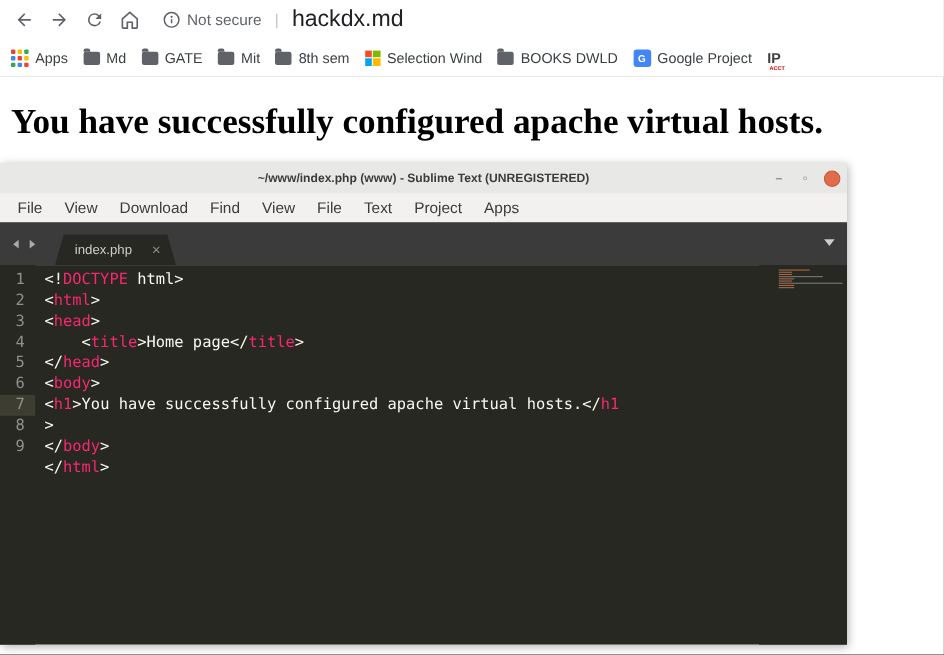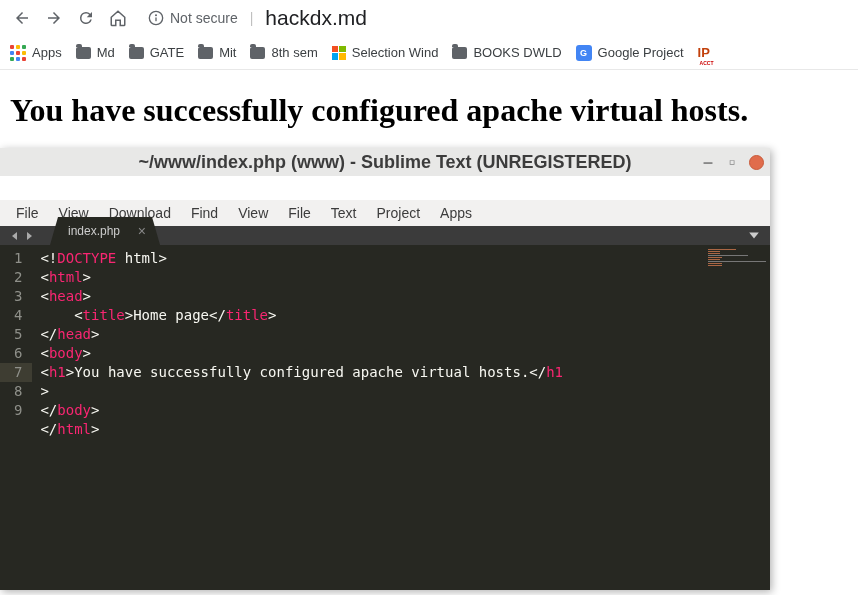--- a/index.html
+++ b/index.html
@@ -20,38 +20,38 @@
     .apps-label { color: #3c4043; font-size: 13px; }
     .bookmark-item { display: flex; align-items: center; gap: 6px; color: #3c4043; font-size: 13px; white-space: nowrap; cursor: pointer; }
     .folder-icon { width: 15px; height: 12px; background: #5f6368; border-radius: 2px; position: relative; }
     .folder-icon::before { content: ''; position: absolute; top: -3px; left: 0; width: 6px; height: 3px; background: #5f6368; border-radius: 2px 2px 0 0; }
     .win-icon { display: grid; grid-template-columns: 1fr 1fr; grid-template-rows: 1fr 1fr; width: 14px; height: 14px; gap: 1px; }
     .win-icon span:nth-child(1) { background: #f25022; }
     .win-icon span:nth-child(2) { background: #7fba00; }
     .win-icon span:nth-child(3) { background: #00a4ef; }
     .win-icon span:nth-child(4) { background: #ffb900; }
     .gt-icon { width: 16px; height: 16px; background: #4285f4; border-radius: 3px; display: flex; align-items: center; justify-content: center; color: #fff; font-size: 9px; font-weight: bold; }
-    .ip-icon { font-weight: 900; font-size: 13px; color: #c2410c; position: relative; }
+    .ip-icon { font-weight: 900; font-size: 13px; color: #404040; position: relative; }
     .ip-icon::after { content: 'ACCT'; position: absolute; bottom: -6px; left: 2px; font-size: 5px; color: #c00; font-weight: bold; }
 
     
     .page-content { padding: 22px 10px; }
     .page-content h1 { font-family: "Times New Roman", serif; font-size: 32px; font-weight: bold; color: #000; }
 
     
     .sublime-window { position: absolute; left: 0; top: 148px; width: 770px; box-shadow: 2px 2px 8px rgba(0,0,0,0.3); }
-    .sublime-titlebar { height: 28px; background: #e8e8e7; display: flex; align-items: center; justify-content: center; position: relative; font-size: 18px; color: #3c3c3c; font-weight: bold; }
+    .sublime-titlebar { height: 28px; background: #e8e8e7; display: flex; align-items: center; justify-content: center; position: relative; font-size: 11px; color: #3c3c3c; font-weight: bold; }
     .sublime-titlebar .window-controls { position: absolute; right: 6px; display: flex; gap: 10px; align-items: center; }
     .win-ctrl { width: 14px; height: 14px; display: flex; align-items: center; justify-content: center; color: #888; cursor: pointer; }
     .win-close { width: 15px; height: 15px; border-radius: 50%; background: #e06c4c; border: 1px solid #c85a3a; display: flex; align-items: center; justify-content: center; }
 
-    .sublime-menubar { height: 26px; background: #f2f1f0; display: flex; align-items: center; padding: 0 6px; gap: 0; font-size: 14px; color: #3c3c3c; margin-top: 24px; }
+    .sublime-menubar { height: 26px; background: #f2f1f0; display: flex; align-items: center; padding: 0 6px; gap: 0; font-size: 14px; color: #3c3c3c; }
     .menu-item { padding: 4px 10px; cursor: pointer; }
 
-    .sublime-tabbar { height: 19px; background: #3b3b3b; display: flex; align-items: flex-end; position: relative; }
+    .sublime-tabbar { height: 39px; background: #3b3b3b; display: flex; align-items: flex-end; position: relative; }
     .tab-nav { display: flex; align-items: center; gap: 4px; padding: 0 10px; color: #aaa; height: 100%; }
     .tab-nav svg { width: 10px; height: 10px; }
     .tab { background: #272822; color: #ccc; font-size: 12px; padding: 7px 40px 7px 18px; position: relative; margin-left: 6px; clip-path: polygon(8px 0, calc(100% - 8px) 0, 100% 100%, 0 100%); }
     .tab-close { position: absolute; right: 14px; top: 50%; transform: translateY(-50%); color: #888; font-size: 14px; cursor: pointer; }
     .tab-dropdown { position: absolute; right: 10px; top: 50%; transform: translateY(-50%); color: #ccc; cursor: pointer; }
 
     .sublime-editor { background: #272822; display: flex; height: 345px; font-family: "Consolas", "Monaco", monospace; font-size: 14px; line-height: 19px; position: relative; }
     .gutter { background: #272822; color: #8f908a; text-align: right; padding: 4px 10px 4px 14px; user-select: none; }
     .gutter .current { background: #3e3d32; display: block; margin: 0 -10px 0 -14px; padding: 0 10px 0 14px; }
     .code { padding: 4px 8px; color: #f8f8f2; white-space: pre; flex: 1; }

